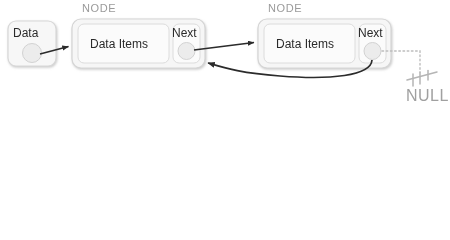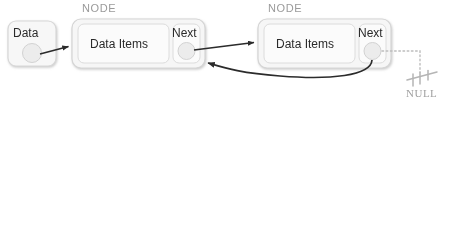--- a/index.html
+++ b/index.html
@@ -28,24 +28,24 @@
   .node-label {
     position: absolute;
     font-size: 11px;
     letter-spacing: 0.6px;
     color: #9a9a9a;
     font-family: "Liberation Sans", sans-serif;
     white-space: nowrap;
   }
   .null-label {
     position: absolute;
-    font-size: 11px;
+    font-size: 16px;
     letter-spacing: 0.5px;
     color: #a0a0a0;
-    font-family: Liberation Serif, serif;
+    font-family: Liberation Sans, sans-serif;
     white-space: nowrap;
   }
   .box-text {
     position: absolute;
     font-size: 12px;
     color: #2a2a2a;
     font-family: "Liberation Sans", sans-serif;
     white-space: nowrap;
   }
   .head-text {

